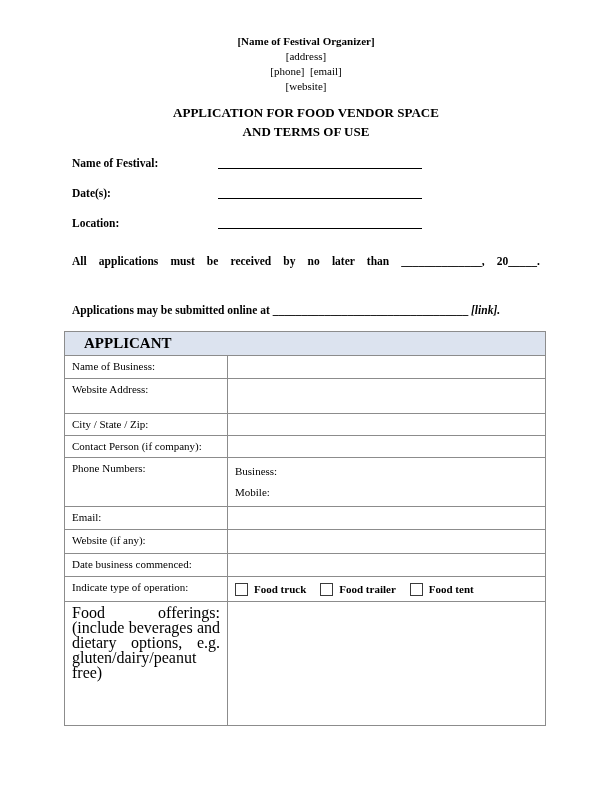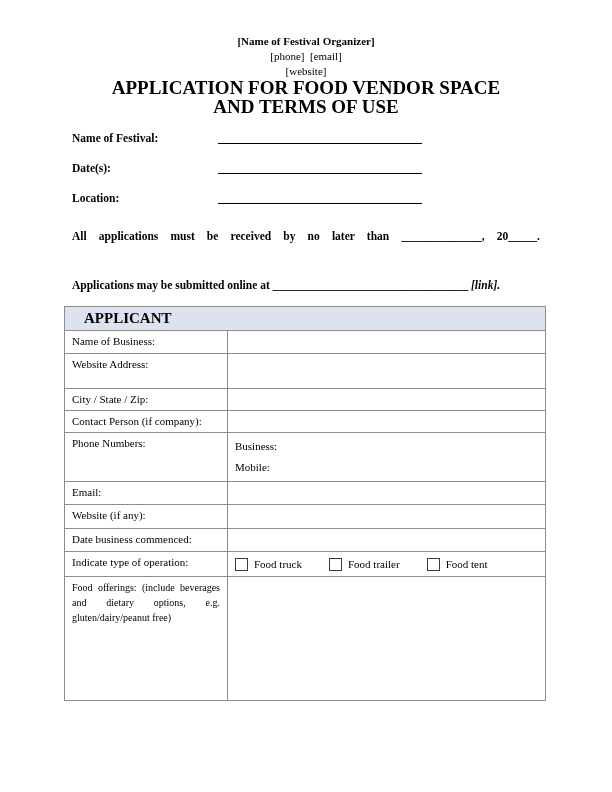--- a/index.html
+++ b/index.html
@@ -11,21 +11,21 @@
     overflow:hidden;
   }
   .page { position:relative; width:612px; height:555px;border-radius:13px; }
 
   
   .doc-header { padding-top:34px; text-align:center; font-size:11px; line-height:15px; }
   .doc-header div { white-space:pre-wrap; }
   .doc-header .org { font-weight:bold; }
 
   
-  .title { margin:0 0 0; text-align:center; font-weight:bold; font-size:19px; line-height:18.5px; }
+  .title { margin:10px 0 0; text-align:center; font-weight:bold; font-size:13px; line-height:18.5px; }
 
   
   .fields { margin:12px 72px 0; }
   .field-row { display:flex; align-items:flex-end; height:16px; margin-bottom:14px; }
   .field-label { font-weight:bold; font-size:11.5px; width:146px; flex:none; }
   .blank-line { width:204px; height:14px; flex:none; border-bottom:1.4px solid #000; }
 
   
   .deadline { margin:24px 72px 0; font-weight:bold; font-size:11.5px; line-height:17px; }
   .deadline .just { display:block; text-align:justify; text-align-last:justify;margin-top:12px; }
@@ -37,32 +37,33 @@
   table.applicant { border-collapse:collapse; width:482px; table-layout:fixed; font-size:11px; }
   table.applicant td {
     border:1px solid var(--tbl-border,#8c8c8c);
     vertical-align:top;
     padding:3px 7px;
     line-height:15px;
     overflow:hidden;
   }
   tr.hdr td { background:var(--hdr-bg,#dce3ef); font-weight:bold; font-size:15px; padding:4px 19px; }
   .phone-line { line-height:21px; }
-  .cb-row { display:flex; gap:27px; align-items:center; padding-top:2px; }
+  .cb-row { display:flex; gap:14px; align-items:center; padding-top:2px;font-weight:bold; }
   .cb-item { display:flex; align-items:center; }
   .cb { display:inline-block; width:11px; height:11px; border:1.2px solid #3a3a3a; background:#fff; margin-right:6px; flex:none; }
-  .food-lbl { font-size:10px; line-height:13px; text-align:justify; }
+  .food-lbl { font-size:16px; line-height:13px; text-align:justify; }
 </style>
 </head>
 <body>
 
 <div class="page">
 
   <div class="doc-header">
     <div class="org">[Name of Festival Organizer]</div>
+    <div>[address]</div>
     <div>[phone]  [email]</div>
     <div>[website]</div>
   </div>
 
   <h1 class="title">
     <div>APPLICATION FOR FOOD VENDOR SPACE</div>
     <div>AND TERMS OF USE</div>
   </h1>
 
   <div class="fields">

